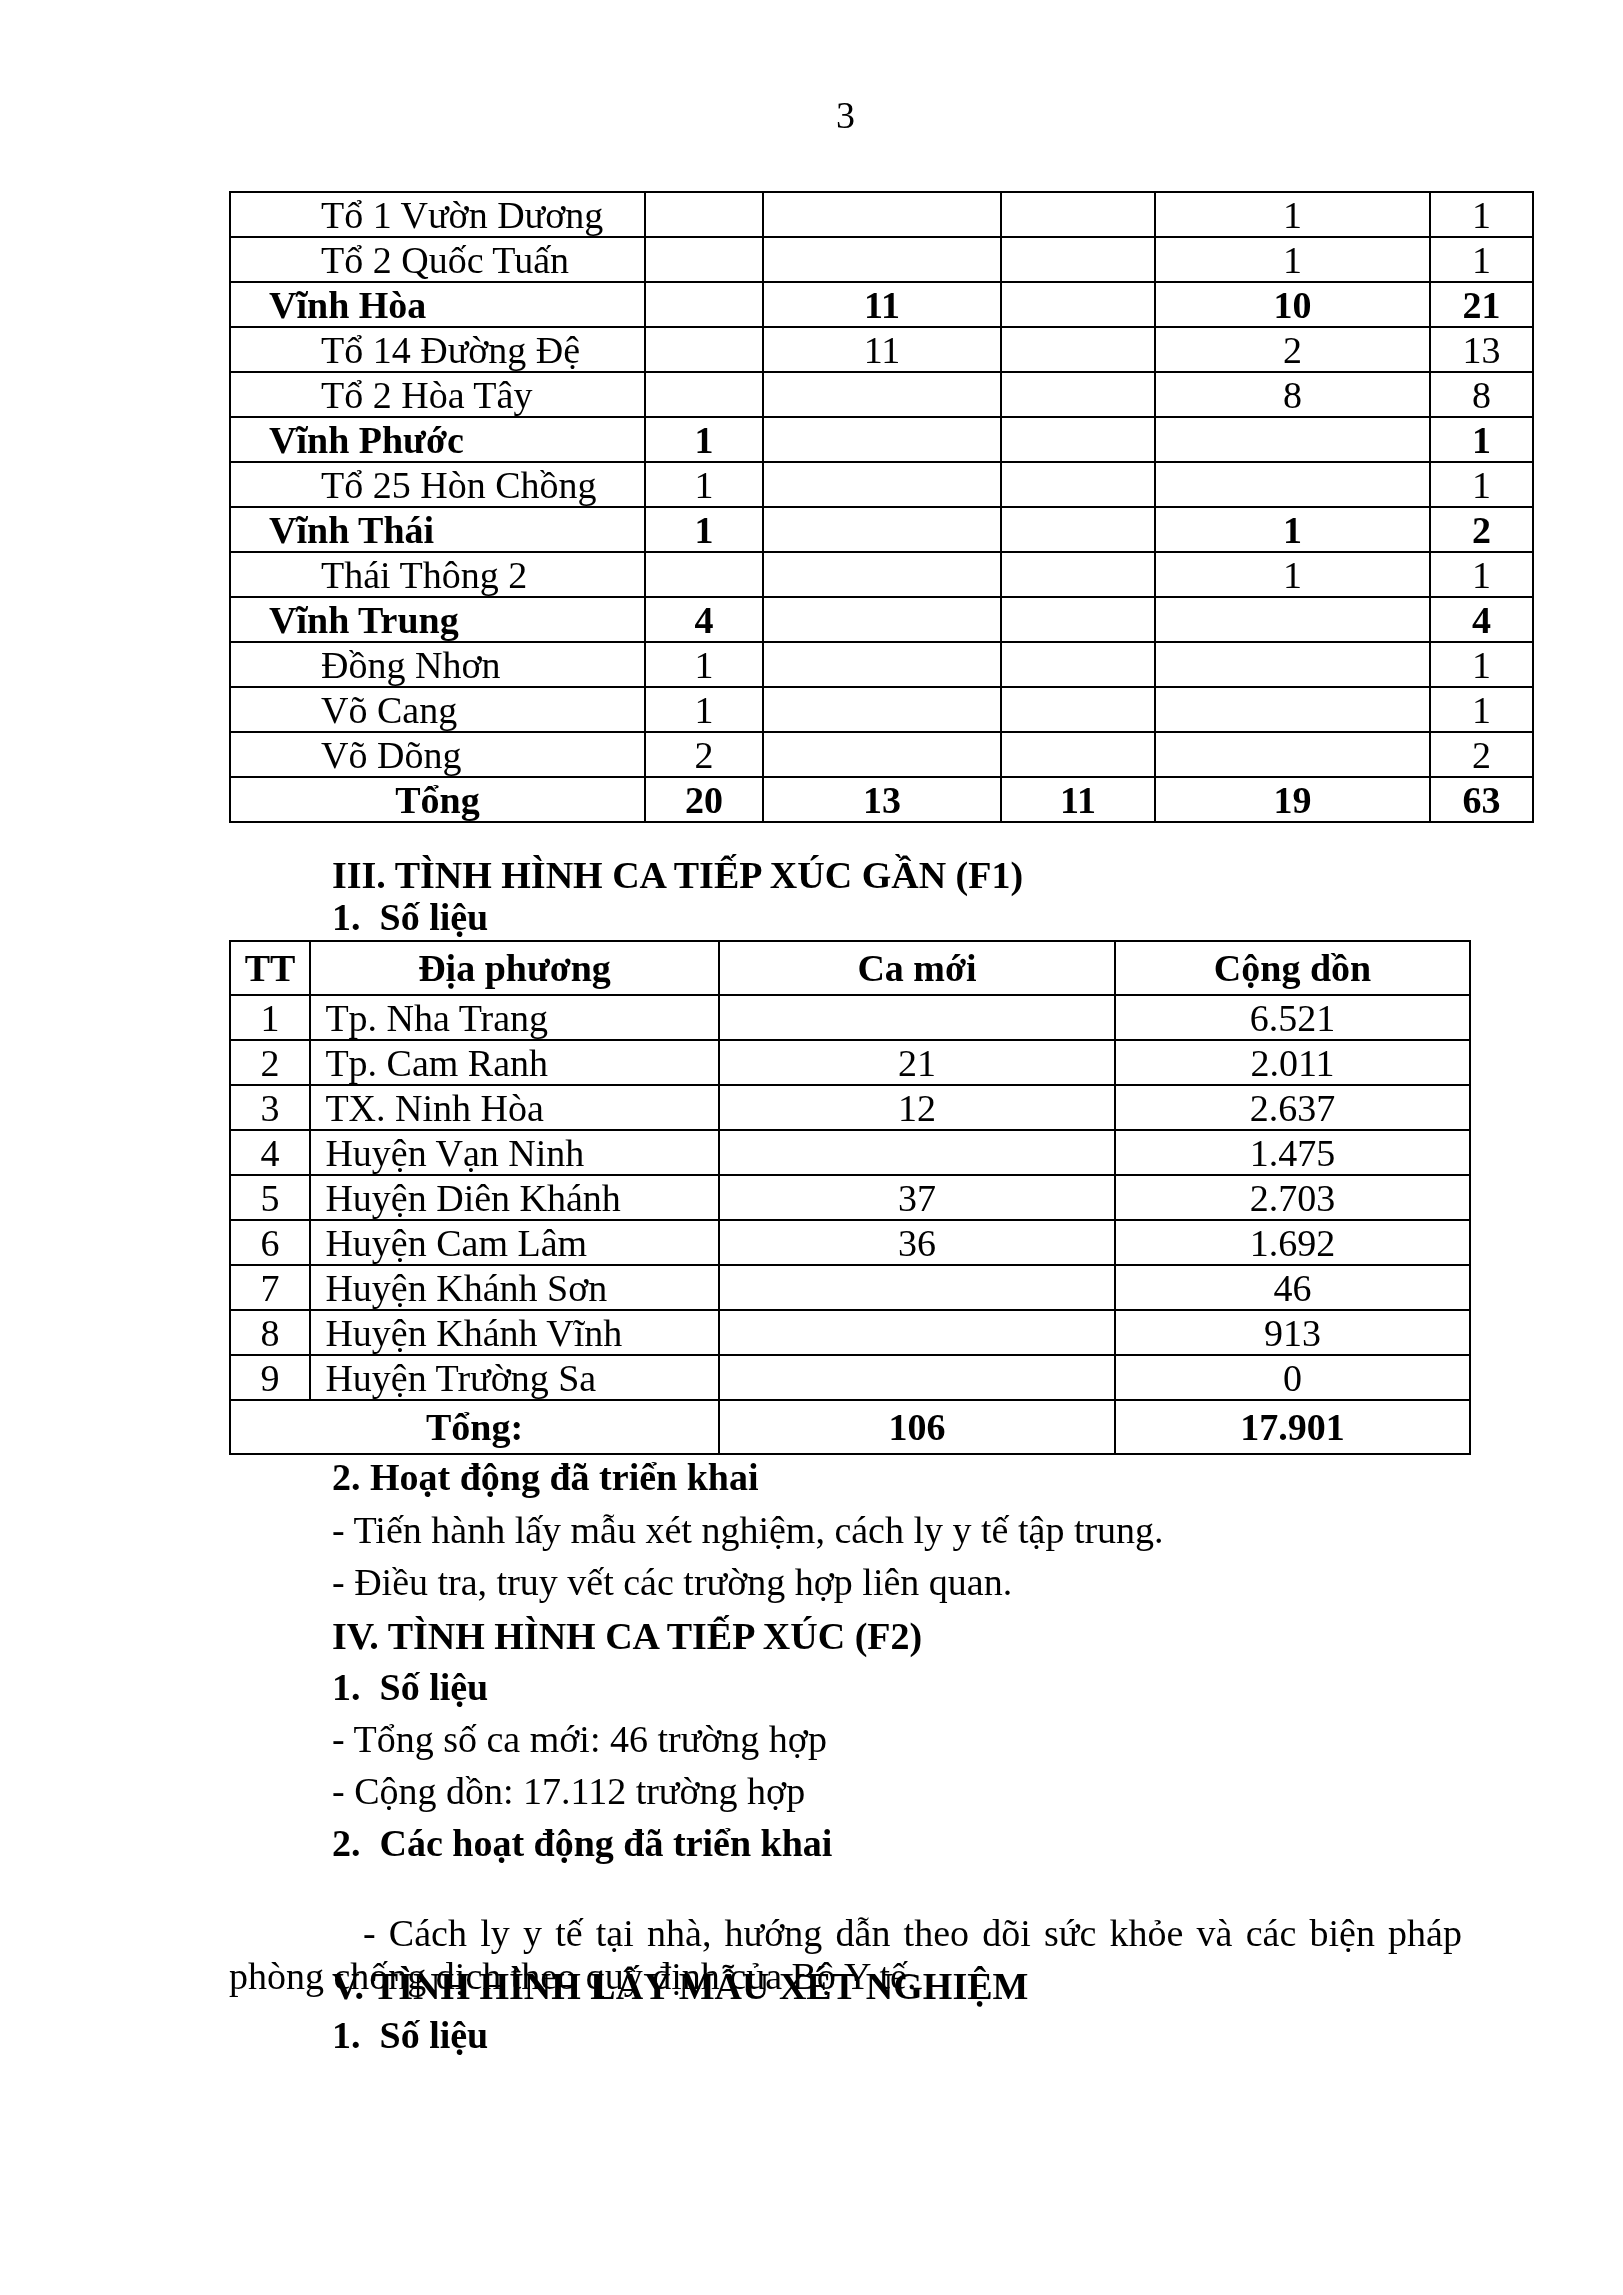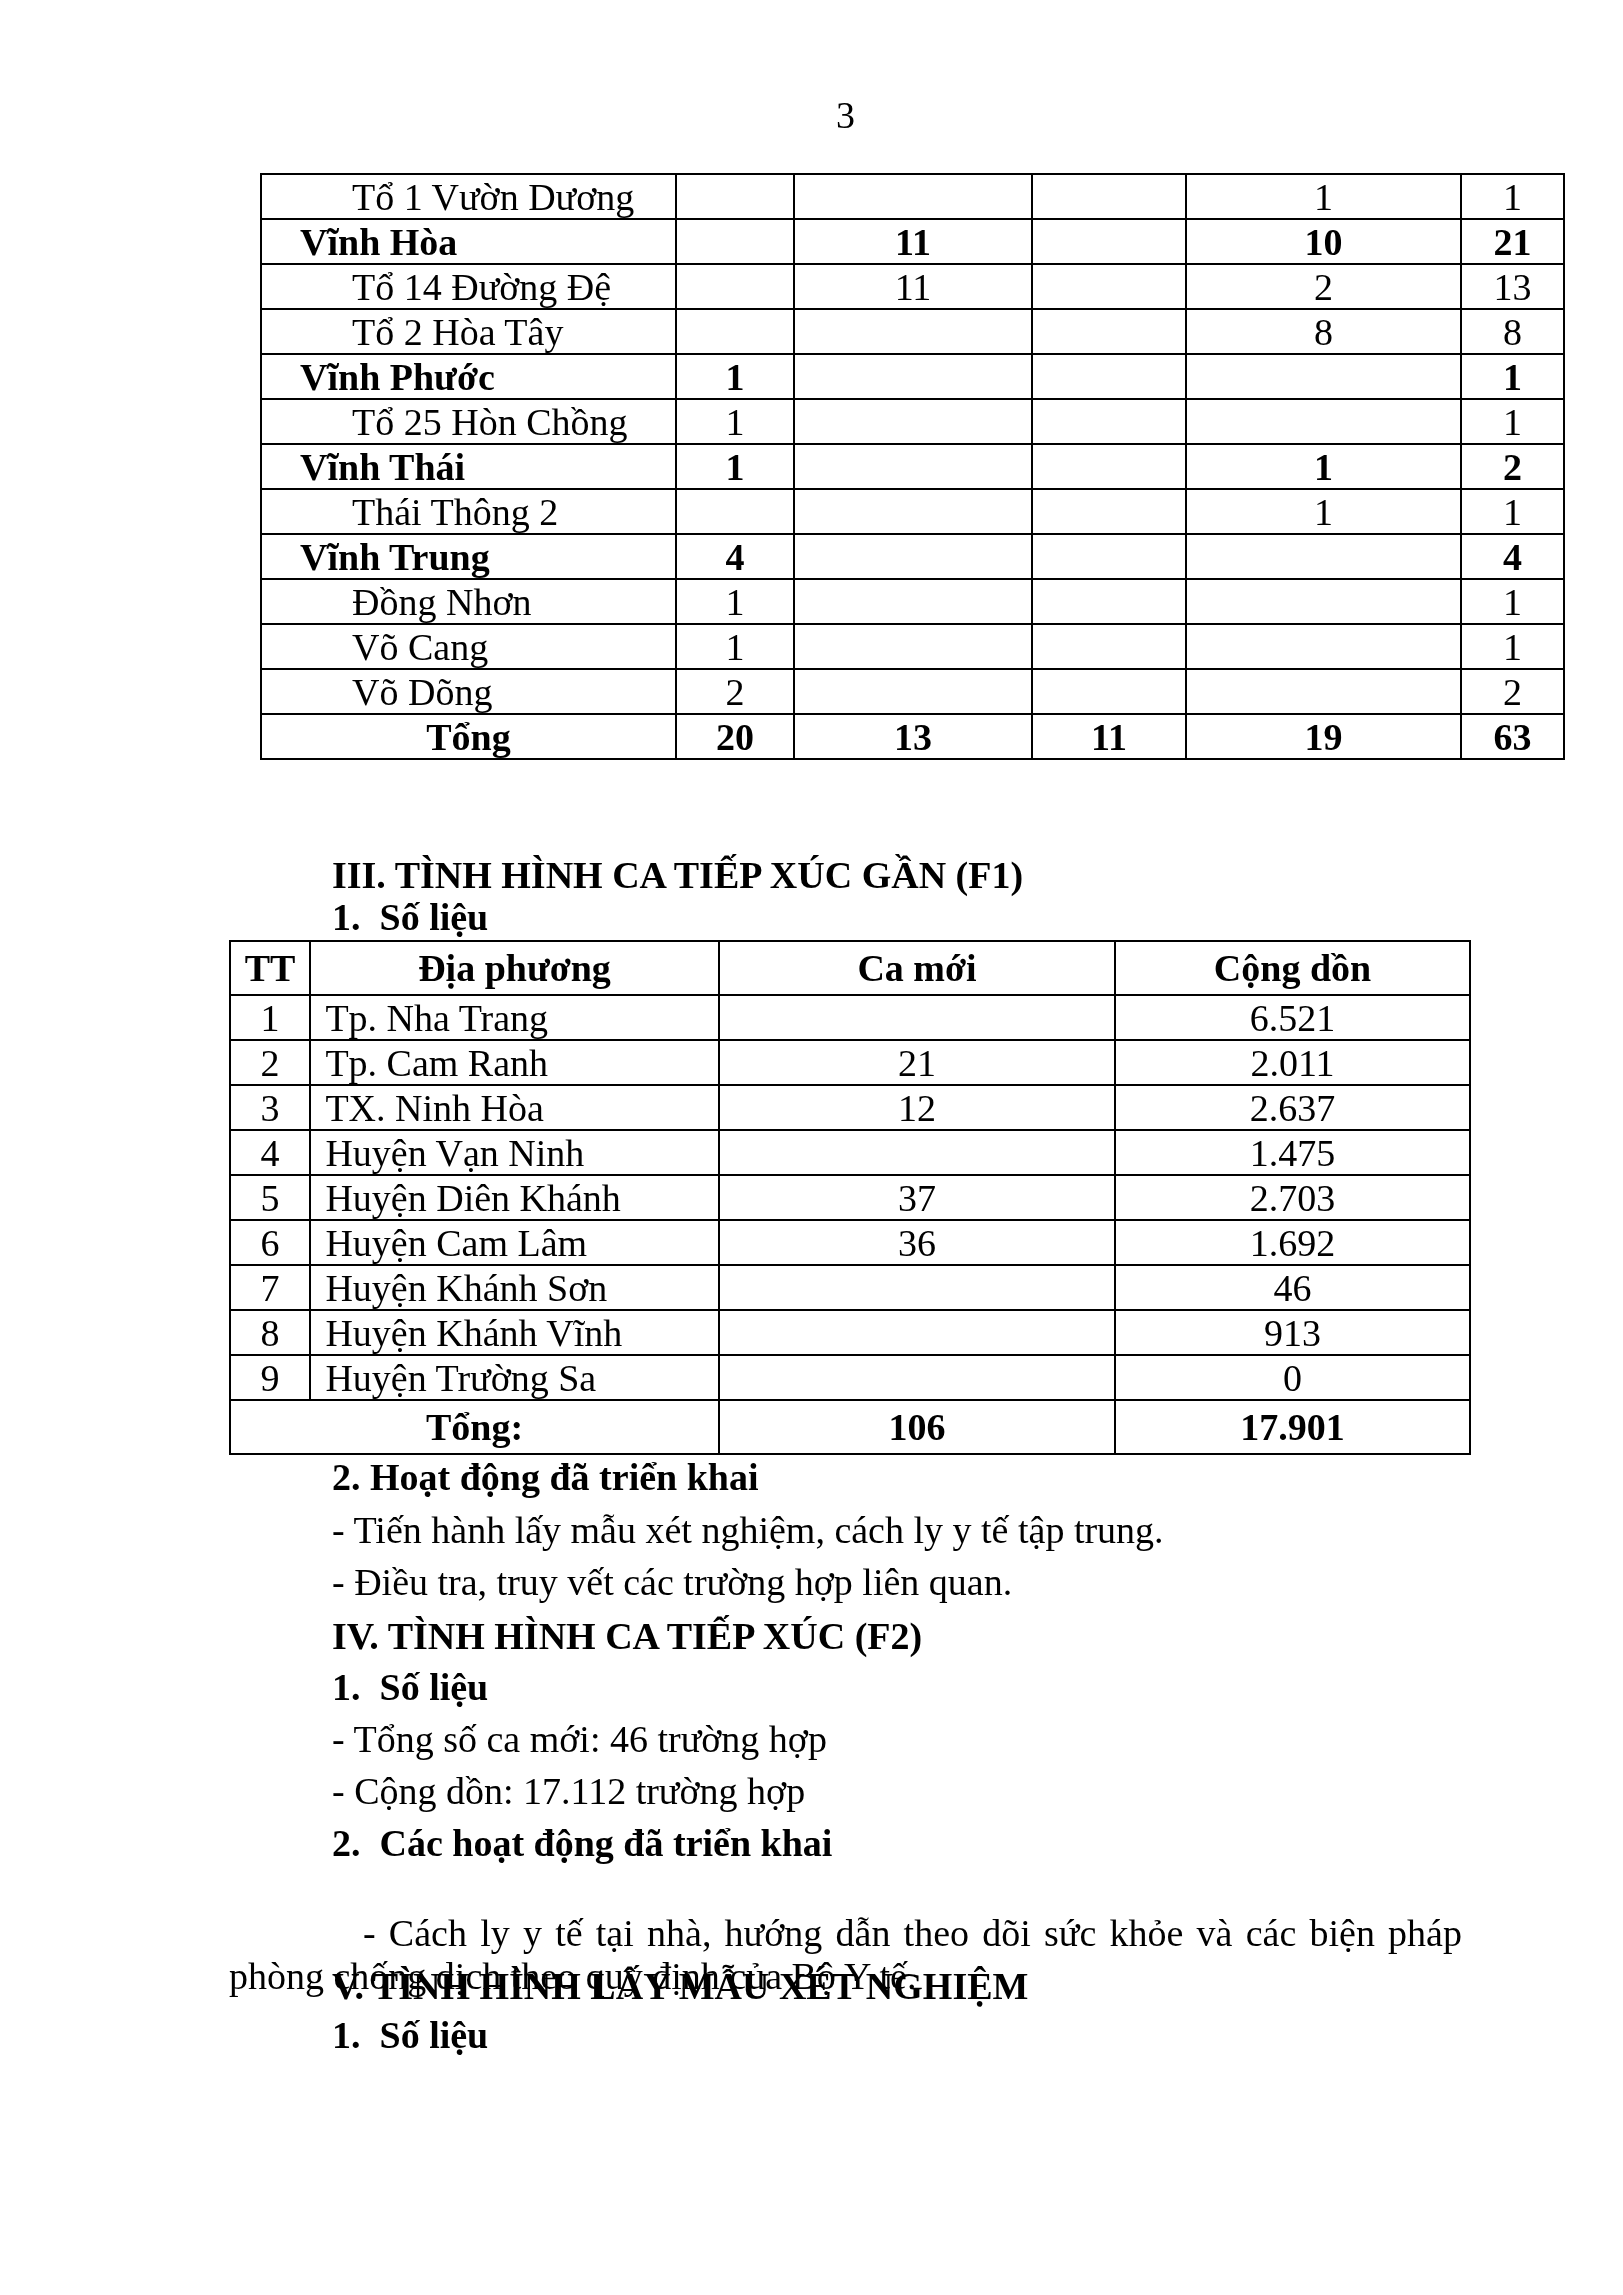--- a/index.html
+++ b/index.html
@@ -38,21 +38,21 @@
   table.doc-table td, table.doc-table th {
     border: 2px solid #000000;
     text-align: center;
     vertical-align: middle;
     padding: 0;
     font-weight: normal;
     overflow: hidden;
     line-height: 42px;
   }
   
-  #table1 { left: 229px; top: 173px; margin-left: 31px; }
+  #table1 { left: 229px; top: 191px; }
   #table1 td { height: 43px; }
   #table1 td.name-sub   { text-align: left; padding-left: 90px; }
   #table1 td.name-group { text-align: left; padding-left: 38px;  font-weight: bold; }
   #table1 td.name-total { text-align: center; font-weight: bold; }
   #table1 tr.group td, #table1 tr.total td { font-weight: bold; }
 
   
   #table2 { left: 229px; top: 940px; }
   #table2 td { height: 43px; }
   #table2 tr.header td { height: 52px; font-weight: bold; }
@@ -71,20 +71,28 @@
       <col style="width:415px">
       <col style="width:118px">
       <col style="width:238px">
       <col style="width:154px">
       <col style="width:275px">
       <col style="width:103px">
     </colgroup>
     <tbody>
         <tr class="sub">
           <td class="name-sub">Tổ 1 Vườn Dương</td>
+          <td></td>
+          <td></td>
+          <td></td>
+          <td>1</td>
+          <td>1</td>
+        </tr>
+        <tr class="sub">
+          <td class="name-sub">Tổ 2 Quốc Tuấn</td>
           <td></td>
           <td></td>
           <td></td>
           <td>1</td>
           <td>1</td>
         </tr>
         <tr class="group">
           <td class="name-group">Vĩnh Hòa</td>
           <td></td>
           <td>11</td>

